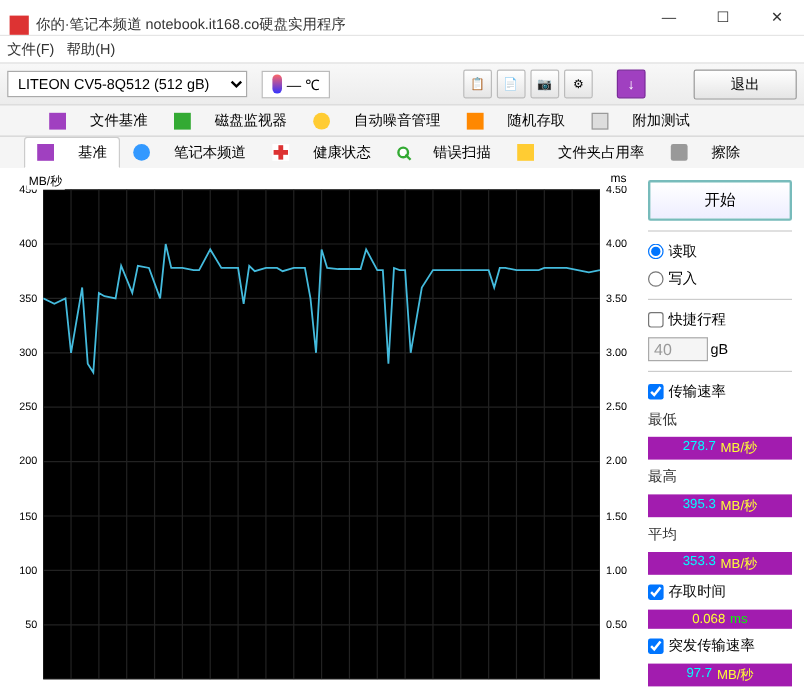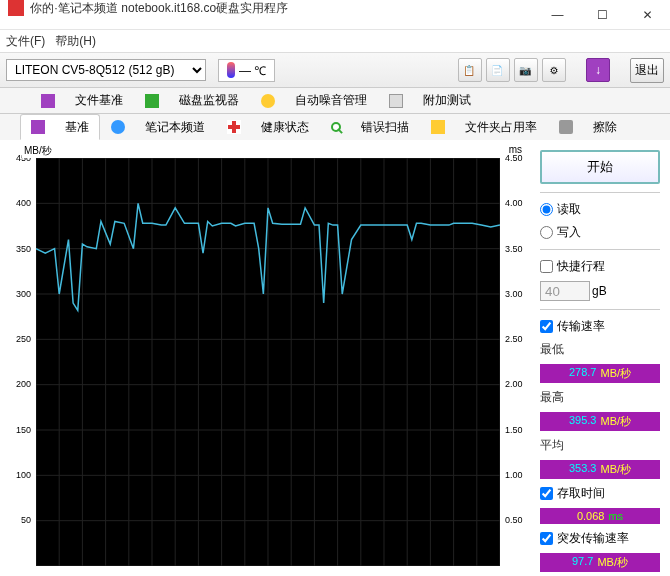--- a/index.html
+++ b/index.html
@@ -1,30 +1,30 @@
 <!DOCTYPE html>
 <html><head>
 <meta charset="utf-8">
 <style>
 * { box-sizing: border-box; margin: 0; padding: 0; font-family: "Microsoft YaHei", "SimSun", sans-serif; }
 body { background: #fff; width: 670px; height: 576px; overflow: hidden; font-size: 12px; }
-.titlebar { height: 30px; background: #fff; display: flex; align-items: flex-start; padding: 0 0 0 8px; border-bottom: 1px solid #e5e5e5; }
+.titlebar { height: 30px; background: #fff; display: flex; align-items: flex-end; padding: 0 0 0 8px; border-bottom: 1px solid #e5e5e5; }
 .titlebar .ticon { width: 16px; height: 16px; background: #d33; margin-right: 6px; }
 .titlebar .ttext { flex: 1; font-size: 12px; color: #333; }
 .winbtns { display: flex; }
 .winbtn { width: 45px; height: 30px; display: flex; align-items: center; justify-content: center; color: #333; }
 .menubar { height: 22px; background: #fff; display: flex; align-items: center; padding: 0 6px; gap: 10px; font-size: 12px; color: #333; }
 .toolbar { height: 36px; background: linear-gradient(#f8f8f8,#ececec); border-top: 1px solid #ddd; border-bottom: 1px solid #ccc; display: flex; align-items: center; padding: 0 6px; gap: 4px; }
 .drivesel { width: 200px; height: 22px; border: 1px solid #aaa; background: #fff; font-size: 12px; padding: 0 4px; }
 .tbtn { width: 24px; height: 24px; border: 1px solid #bbb; background: linear-gradient(#fff,#e5e5e5); display: flex; align-items: center; justify-content: center; border-radius: 2px; }
 .tbtn.purple { background: #a040c0; border-color: #7a2a99; }
 .temp { margin-left: 8px; padding: 2px 8px; border: 1px solid #bbb; background: #fff; font-size: 12px; display: flex; align-items: center; gap: 4px; }
 .thermo { width: 8px; height: 16px; background: linear-gradient(#f66,#33f); border-radius: 4px; }
 .spacer { flex: 1; }
-.exitbtn { padding: 3px 4px; border: 1px solid #999; background: linear-gradient(#fff,#e5e5e5); font-size: 12px; border-radius: 2px; }
+.exitbtn { padding: 3px 30px; border: 1px solid #999; background: linear-gradient(#fff,#e5e5e5); font-size: 12px; border-radius: 2px; margin-left: 20px; }
 .tabs1 { height: 26px; background: #f5f5f5; display: flex; padding-left: 30px; border-bottom: 1px solid #ccc; }
 .tabs2 { height: 26px; background: #f5f5f5; display: flex; padding-left: 20px; }
 .tab { padding: 4px 10px; display: flex; align-items: center; gap: 20px; font-size: 12px; cursor: pointer; border: 1px solid transparent; }
 .tab.active { background: #fff; border: 1px solid #ccc; border-bottom: 1px solid #fff; border-top-left-radius: 3px; border-top-right-radius: 3px; }
 .ticon2 { width: 14px; height: 14px; display: inline-block; }
 .ic-purple { background: #a040c0; }
 .ic-green { background: #3a3; }
 .ic-yellow { background: #fc3; border-radius: 50%; }
 .ic-orange { background: #f80; }
 .ic-paper { background: #ddd; border: 1px solid #999; }
@@ -112,20 +112,24 @@
     </div>
   <div class="tab">
       <span class="ticon2 ic-green"></span>
       <span>磁盘监视器</span>
     </div>
   <div class="tab">
       <span class="ticon2 ic-yellow"></span>
       <span>自动噪音管理</span>
     </div>
   <div class="tab">
+      <span class="ticon2 ic-orange"></span>
+      <span>随机存取</span>
+    </div>
+  <div class="tab">
       <span class="ticon2 ic-paper"></span>
       <span>附加测试</span>
     </div>
 </div>
 
 <div class="tabs2">
   <div class="tab active">
       <span class="ticon2 ic-purple"></span>
       <span>基准</span>
     </div>

